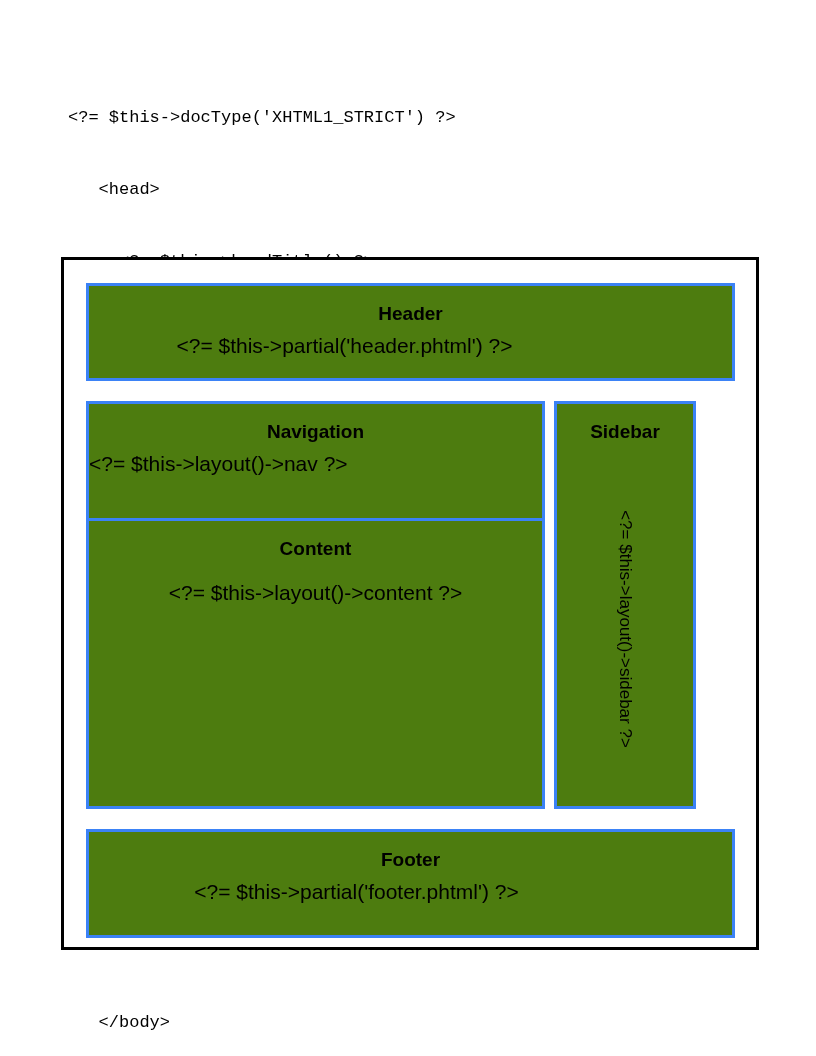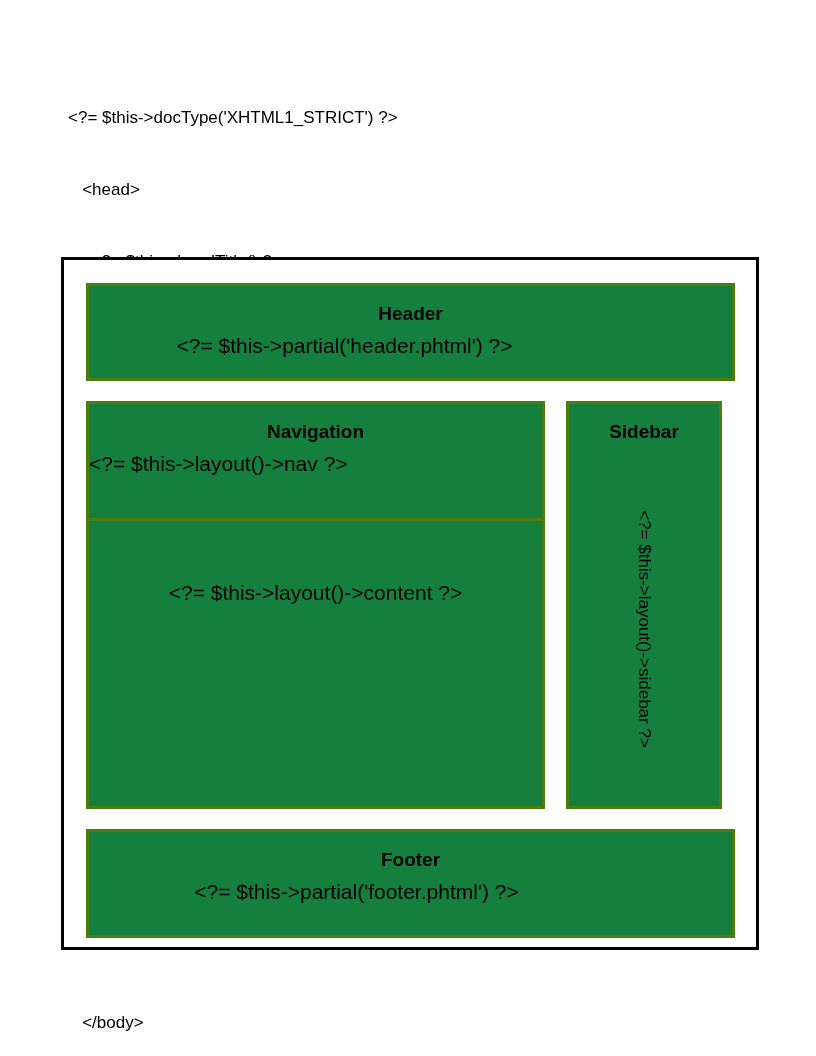--- a/index.html
+++ b/index.html
@@ -22,40 +22,40 @@
     position: absolute;
     left: 68px;
     font-size: 17px;
     line-height: 24px;
     white-space: pre;
     color: #000000;
     letter-spacing: 0px;
   }
   .code-top  { top: 58px; }
   .code-bot  { top: 963px; }
-  .code-line { display: block; white-space: pre; }
+  .code-line { display: block; white-space: pre; font-family: Liberation Mono, monospace; }
 
   
   .page-box {
     position: absolute;
     left: 61px;
     top: 257px;
     width: 698px;
     height: 693px;
     border: 3px solid #000000;
     box-sizing: border-box;
     background: #ffffff;
   }
 
   
   .region {
     position: absolute;
-    border: 3px solid #4d7c0f;
+    border: 3px solid #3b82f6;
     box-sizing: border-box;
-    background: #15803d;
+    background: #4d7c0f;
     text-decoration: underline;
   }
   .region-title {
     position: absolute;
     left: 0;
     right: 0;
     text-align: center;
     font-size: 19px;
     font-weight: bold;
     line-height: 22px;
@@ -83,21 +83,21 @@
 
   
   .r-content {
     left: 86px;  top: 518px;  width: 459px;  height: 291px;
   }
   .r-content .region-title { top: 17px; }
   .r-content .region-code  { top: 49px; left: 0; right: 0; text-align: center; margin-top: 12px; }
 
   
   .r-sidebar {
-    left: 566px;  top: 401px;  width: 156px;  height: 408px;
+    left: 554px;  top: 401px;  width: 142px;  height: 408px;
   }
   .r-sidebar .region-title { top: 17px; }
   .r-sidebar-code-wrap {
     position: absolute;
     left: 0; right: 0;
     top: 55px;
     height: 345px;
     display: flex;
     align-items: flex-start;
     justify-content: center;
@@ -137,20 +137,21 @@
   <div class="region-title">Header</div>
   <div class="region-code">&lt;?= $this-&gt;partial('header.phtml') ?&gt;</div>
 </div>
 
 <div class="region r-nav">
   <div class="region-title">Navigation</div>
   <div class="region-code">&lt;?= $this-&gt;layout()-&gt;nav ?&gt;</div>
 </div>
 
 <div class="region r-content">
+  <div class="region-title">Content</div>
   <div class="region-code">&lt;?= $this-&gt;layout()-&gt;content ?&gt;</div>
 </div>
 
 <div class="region r-sidebar">
   <div class="region-title">Sidebar</div>
   <div class="r-sidebar-code-wrap">
     <div class="r-sidebar-code">&lt;?= $this-&gt;layout()-&gt;sidebar ?&gt;</div>
   </div>
 </div>
 

